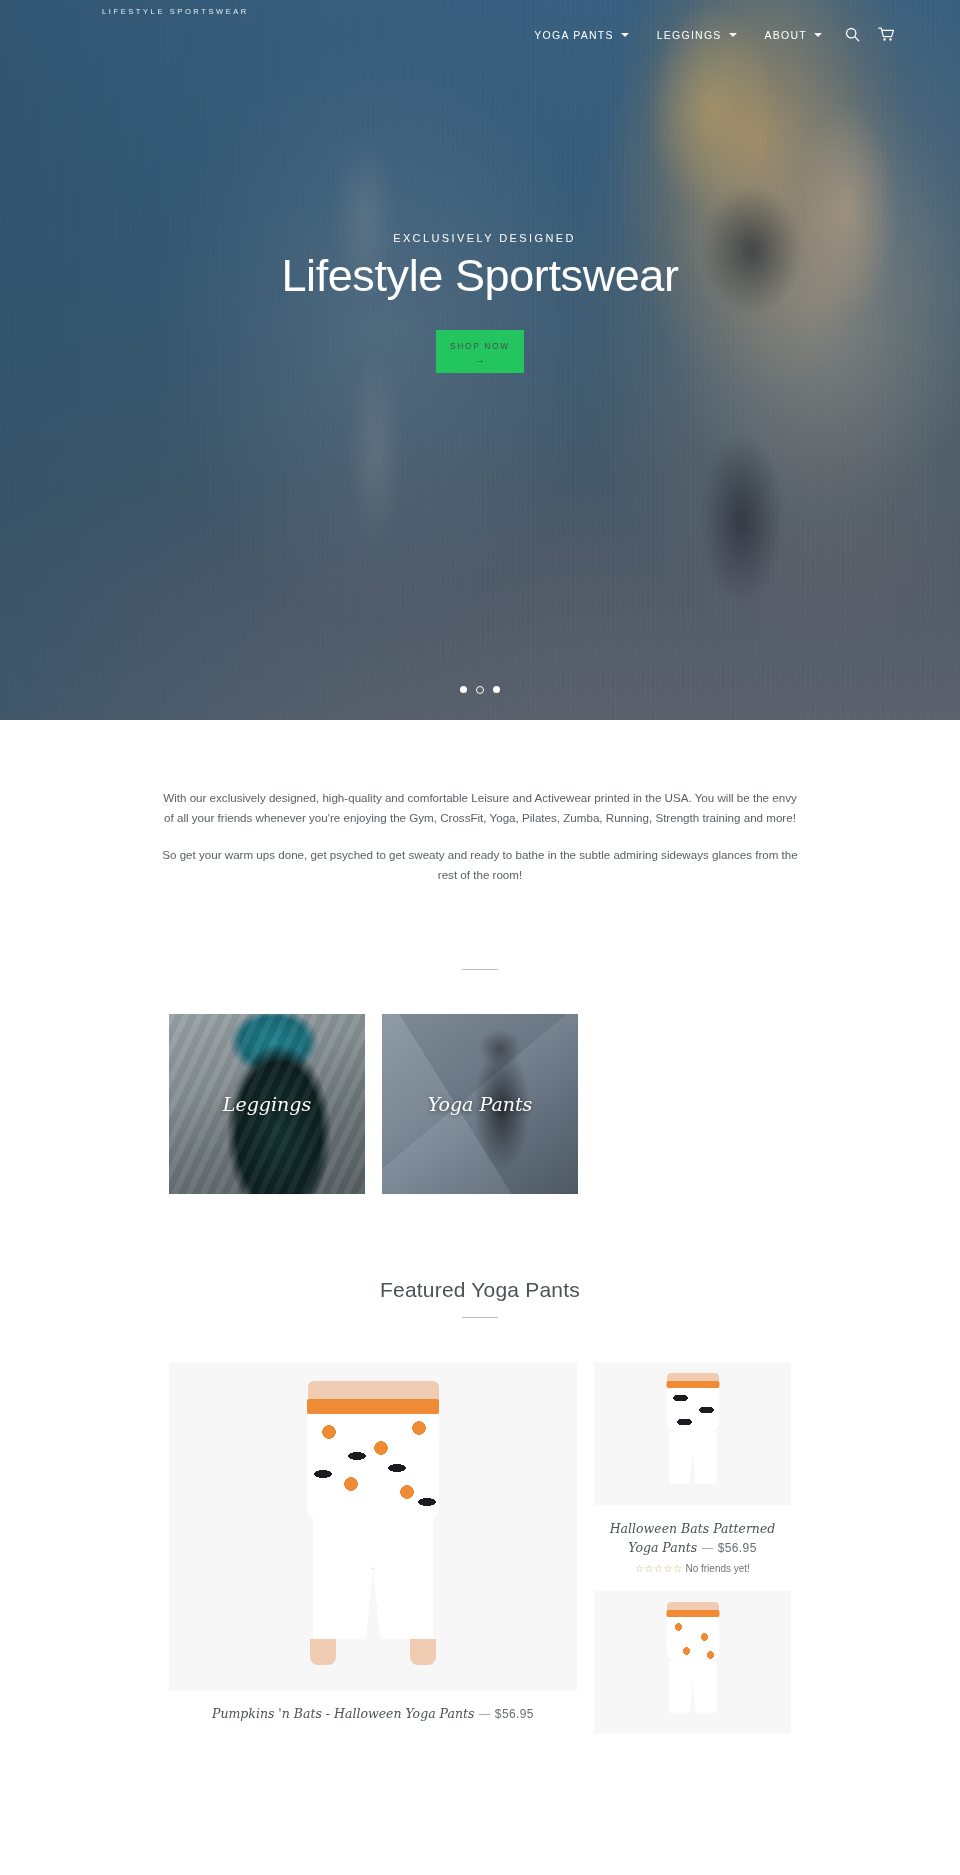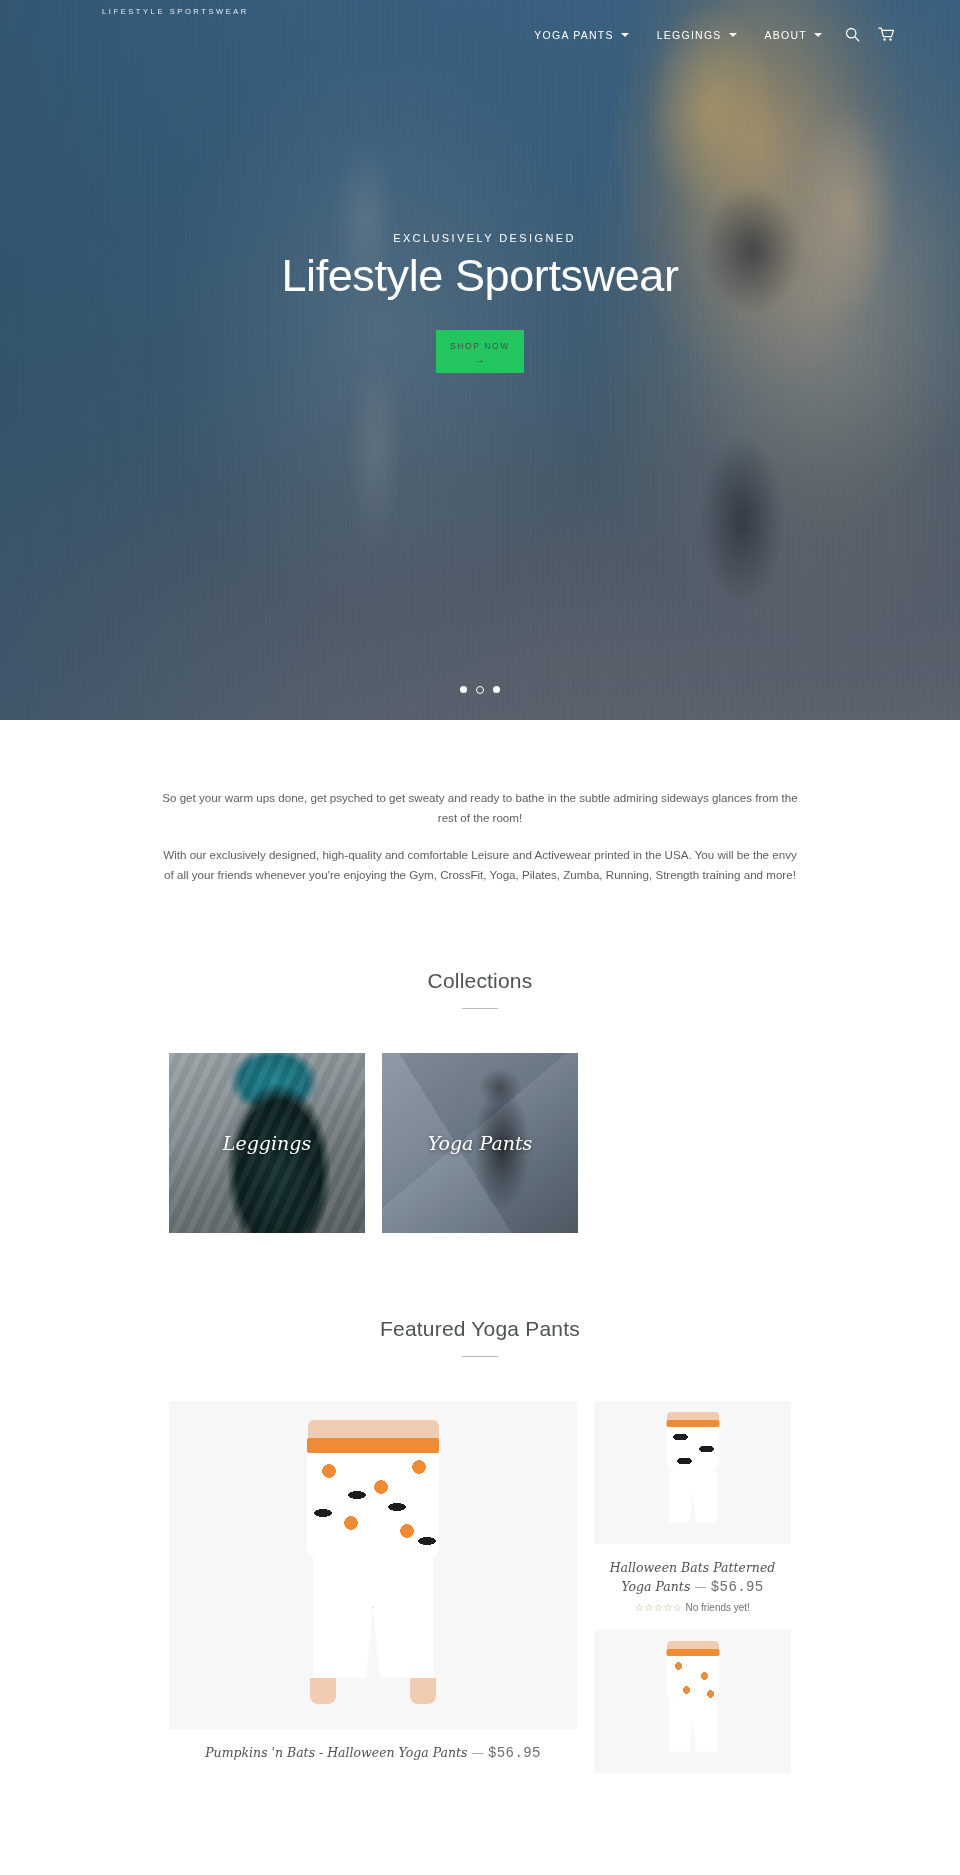--- a/index.html
+++ b/index.html
@@ -282,22 +282,22 @@
   .pname{
     font-family:"DejaVu Serif", serif;
     font-style:italic;
     font-size:12.5px;
     color:#4d5255;
     line-height:19px;
   }
   .pname .dash{ color:#9aa0a3; font-style:normal; }
   .pprice{
     font-style:normal;
-    font-family:Liberation Mono, monospace;
-    font-size:14px;
+    font-family:Liberation Sans, sans-serif;
+    font-size:12px;
     color:#6a6f72;
     letter-spacing:.4px;
   }
   .prating{
     margin-top:5px;
     font-size:10px;
     color:#6f7477;
     display:flex; align-items:center; justify-content:center; gap:3px;
   }
   .stars{ color:#c8b06a; letter-spacing:.5px; font-size:10px; }
@@ -355,27 +355,26 @@
   </div>
 
   <div class="dots">
     <span class="dot"></span>
     <span class="dot hollow"></span>
     <span class="dot"></span>
   </div>
 </section>
 
 <section class="intro">
+  <p>With our exclusively designed, high-quality and comfortable Leisure and Activewear printed in the USA. You will be the envy of all your friends whenever you're enjoying the Gym, CrossFit, Yoga, Pilates, Zumba, Running, Strength training and more!</p>
   <p>So get your warm ups done, get psyched to get sweaty and ready to bathe in the subtle admiring sideways glances from the rest of the room!</p>
-  <p>With our exclusively designed, high-quality and comfortable Leisure and Activewear printed in the USA. You will be the envy of all your friends whenever you're enjoying the Gym, CrossFit, Yoga, Pilates, Zumba, Running, Strength training and more!</p>
 </section>
 
 <section>
   <div class="section-head">
-    <h2 class="section-title">Collections</h2>
     <div class="rule"></div>
   </div>
 
   <div class="collections">
     <div class="coll-card img-leggings">
       <span class="coll-label">Leggings</span>
     </div>
     <div class="coll-card img-yoga">
       <span class="coll-label">Yoga Pants</span>
     </div>

